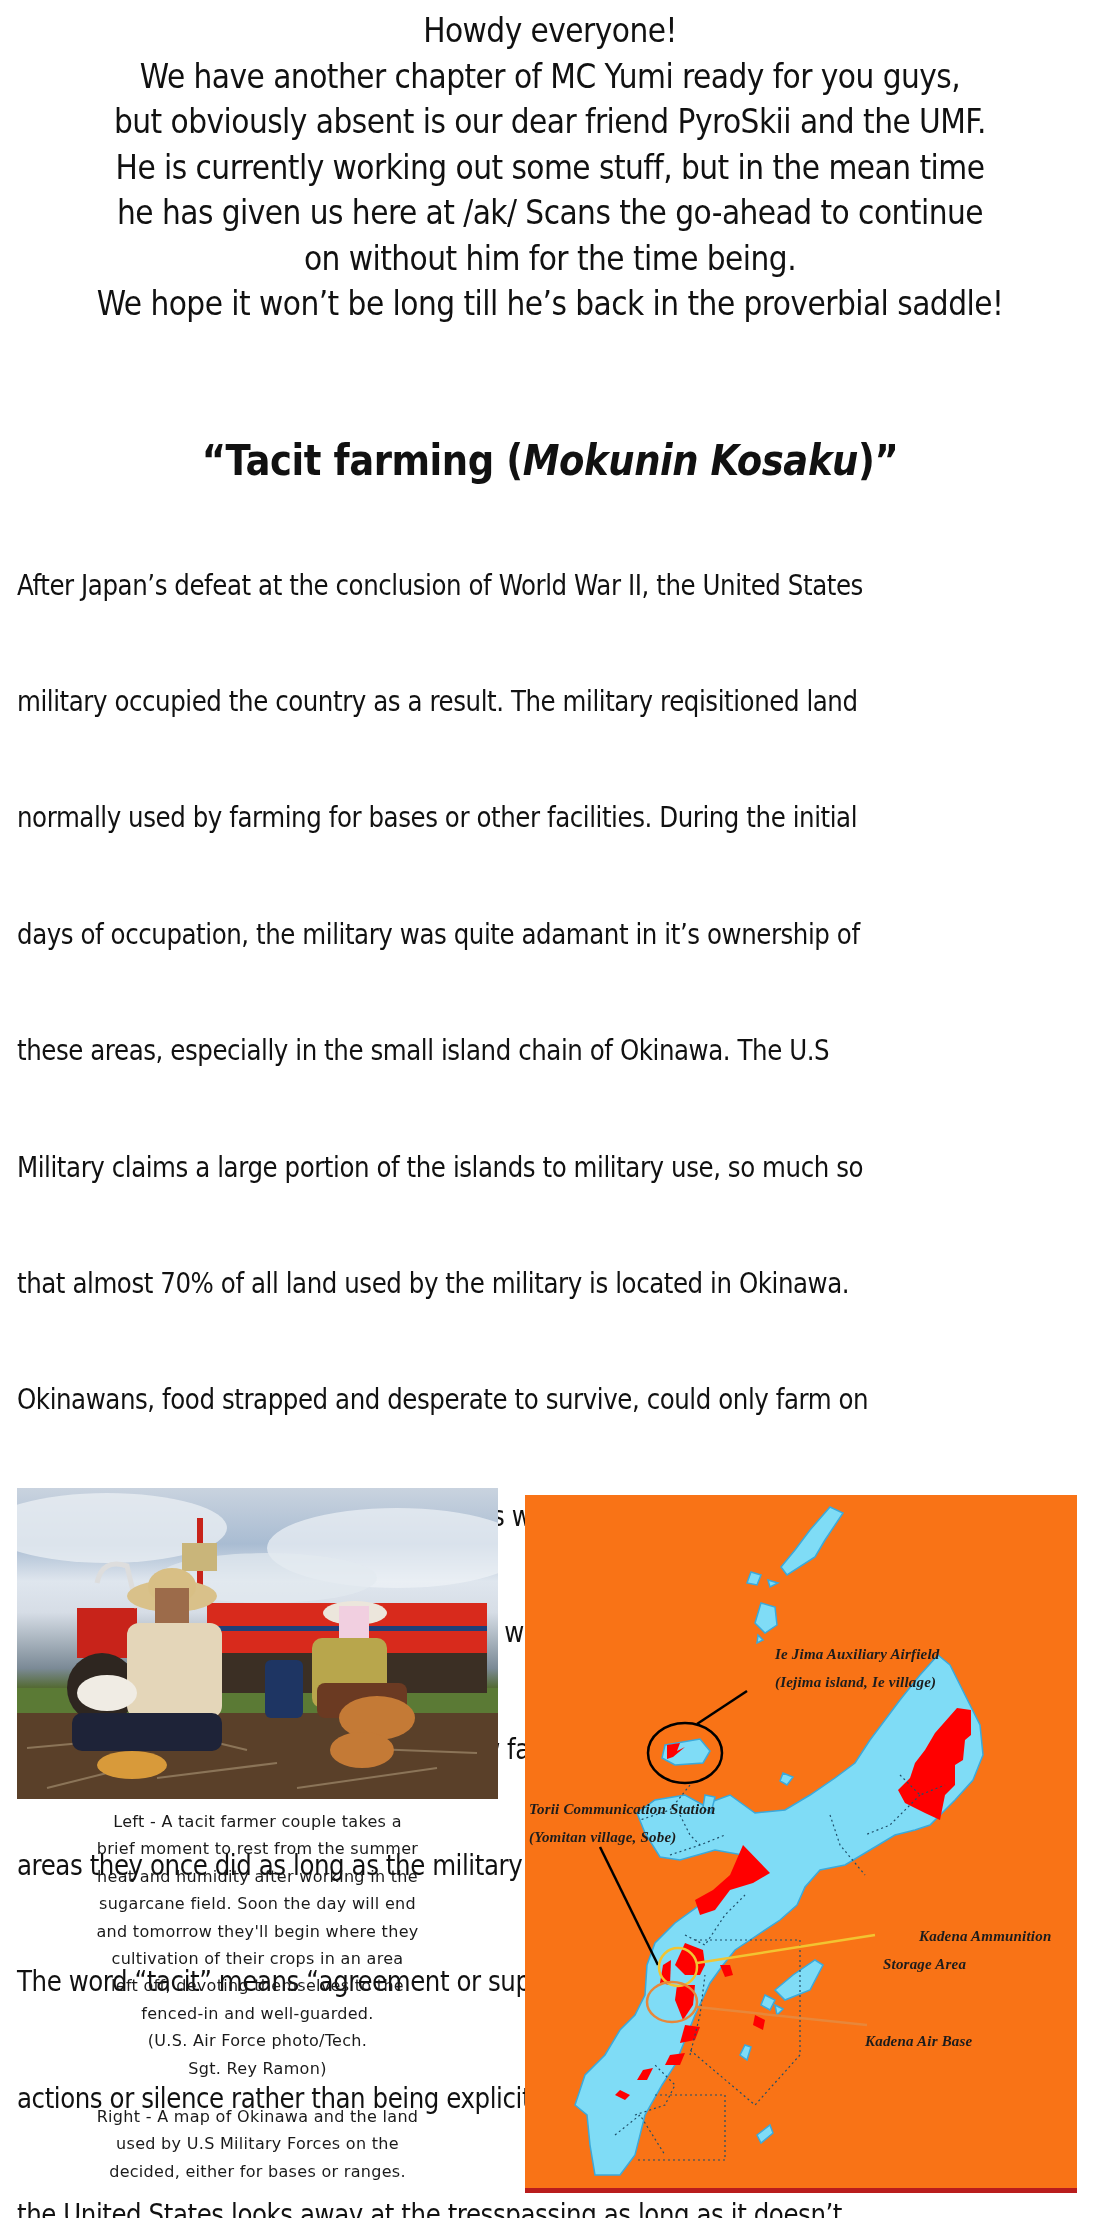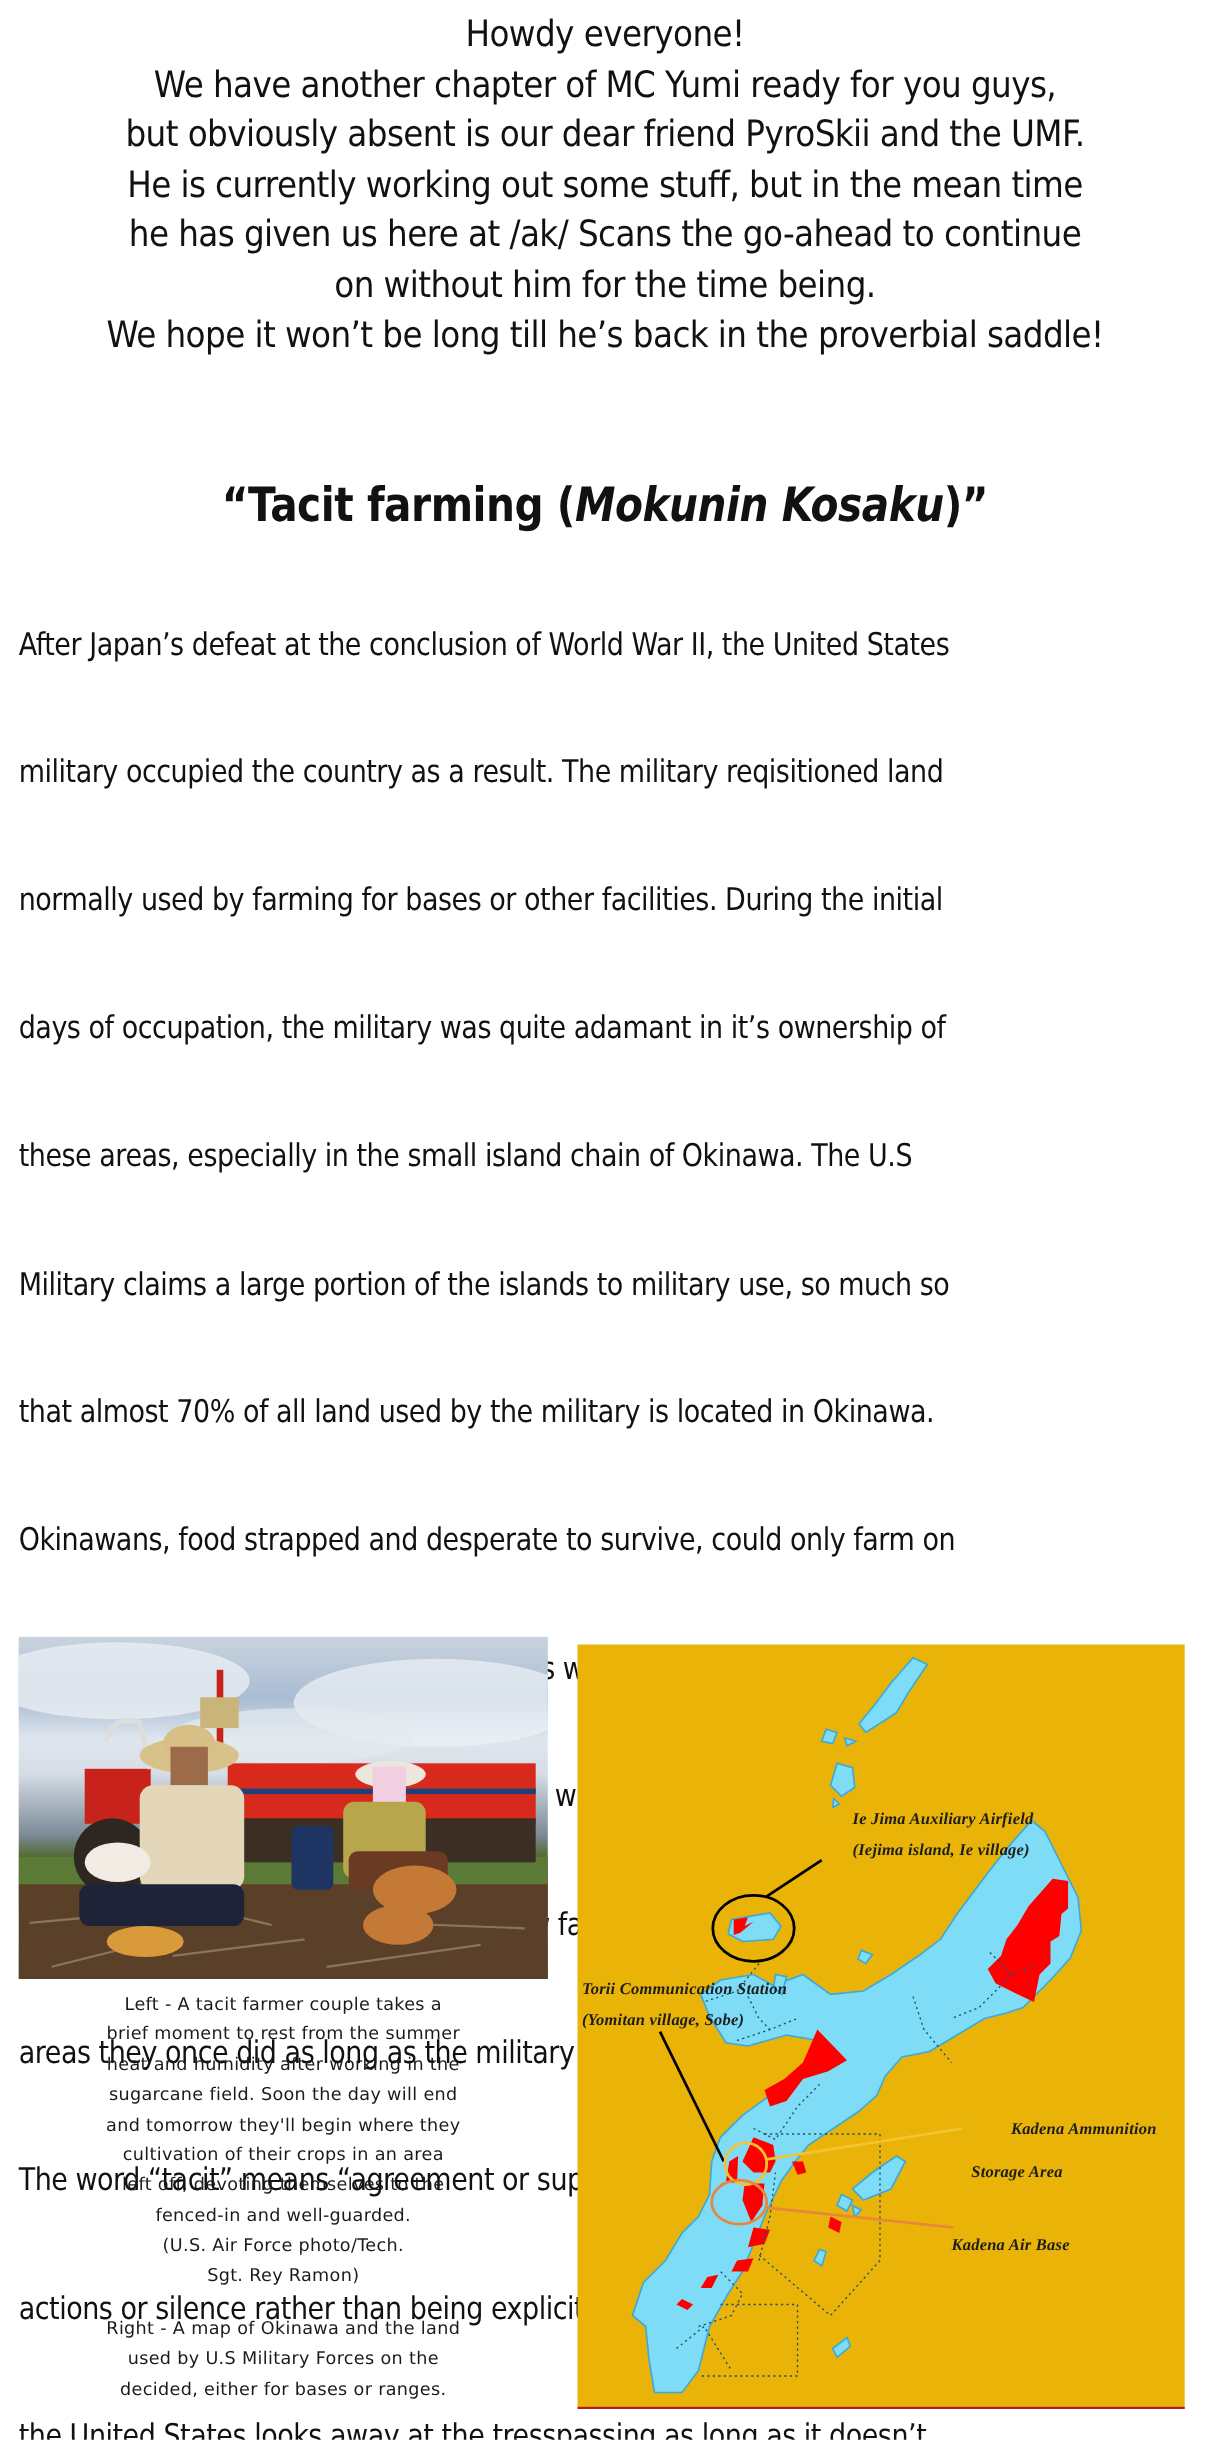--- a/index.html
+++ b/index.html
@@ -16,21 +16,21 @@
   .body-text { position: absolute; left: 17px; top: 489px; width: 1200px;
            font-size: 28.5px; line-height: 38.8px; letter-spacing: -0.5px;
            transform: scaleX(0.86); transform-origin: 0 0; }
   .body-text div { white-space: nowrap; }
   .photo { position: absolute; left: 17px; top: 1488px; width: 481px; height: 311px; overflow: hidden;
            background: linear-gradient(180deg, #c9d3df 0%, #a9bcd2 18%, #dfe6ee 30%, #d6dde6 40%, #7b8a96 58%, #556b36 64%, #4b3a28 72%, #6b4f36 86%, #3b2a1c 100%); }
   .caption { position: absolute; left: 17px; top: 1808px; width: 481px; text-align: center;
            font-size: 16px; line-height: 27.4px; letter-spacing: 0.3px; color: #1a1a1a; }
   .caption .gap { height: 21px; }
   .map { position: absolute; left: 525px; top: 1495px; width: 552px; height: 693px;
-         background: #eab308; border-bottom: 2px solid #b91c1c; }
+         background: #f97316; border-bottom: 5px solid #b91c1c; }
   .map-label { position: absolute; font-family: "Liberation Serif", serif; font-style: italic; font-weight: bold;
          font-size: 15px; line-height: 28px; color: #1c1c1c; white-space: nowrap; letter-spacing: 0.2px; }
 </style>
 </head>
 <body>
 
 <div class="intro">
   <div>Howdy everyone!</div>
   <div>We have another chapter of MC Yumi ready for you guys,</div>
   <div>but obviously absent is our dear friend PyroSkii and the UMF.</div>
@@ -194,15 +194,15 @@
     <circle cx="153" cy="472" r="19" fill="none" stroke="#f2c431" stroke-width="2.5"></circle>
     <line x1="172" y1="468" x2="350" y2="440" stroke="#f2c431" stroke-width="2.5"></line>
     <ellipse cx="147" cy="507" rx="25" ry="20" fill="none" stroke="#e8873a" stroke-width="2.5"></ellipse>
     <line x1="172" y1="512" x2="342" y2="530" stroke="#e8873a" stroke-width="2.5"></line>
   </svg>
   <div class="map-label" style="left:250px; top:145px;">Ie Jima Auxiliary Airfield</div>
   <div class="map-label" style="left:250px; top:173px;">(Iejima island, Ie village)</div>
   <div class="map-label" style="left:4px; top:300px;">Torii Communication Station</div>
   <div class="map-label" style="left:4px; top:328px;">(Yomitan village, Sobe)</div>
   <div class="map-label" style="left:354px; top:427px;margin-left:40px;">Kadena Ammunition</div>
-  <div class="map-label" style="left:358px; top:466px;font-style:italic;">Storage Area</div>
+  <div class="map-label" style="left:358px; top:455px;font-style:italic;">Storage Area</div>
   <div class="map-label" style="left:340px; top:532px;text-align:center;">Kadena Air Base</div>
 </div>
 
 </body></html>

